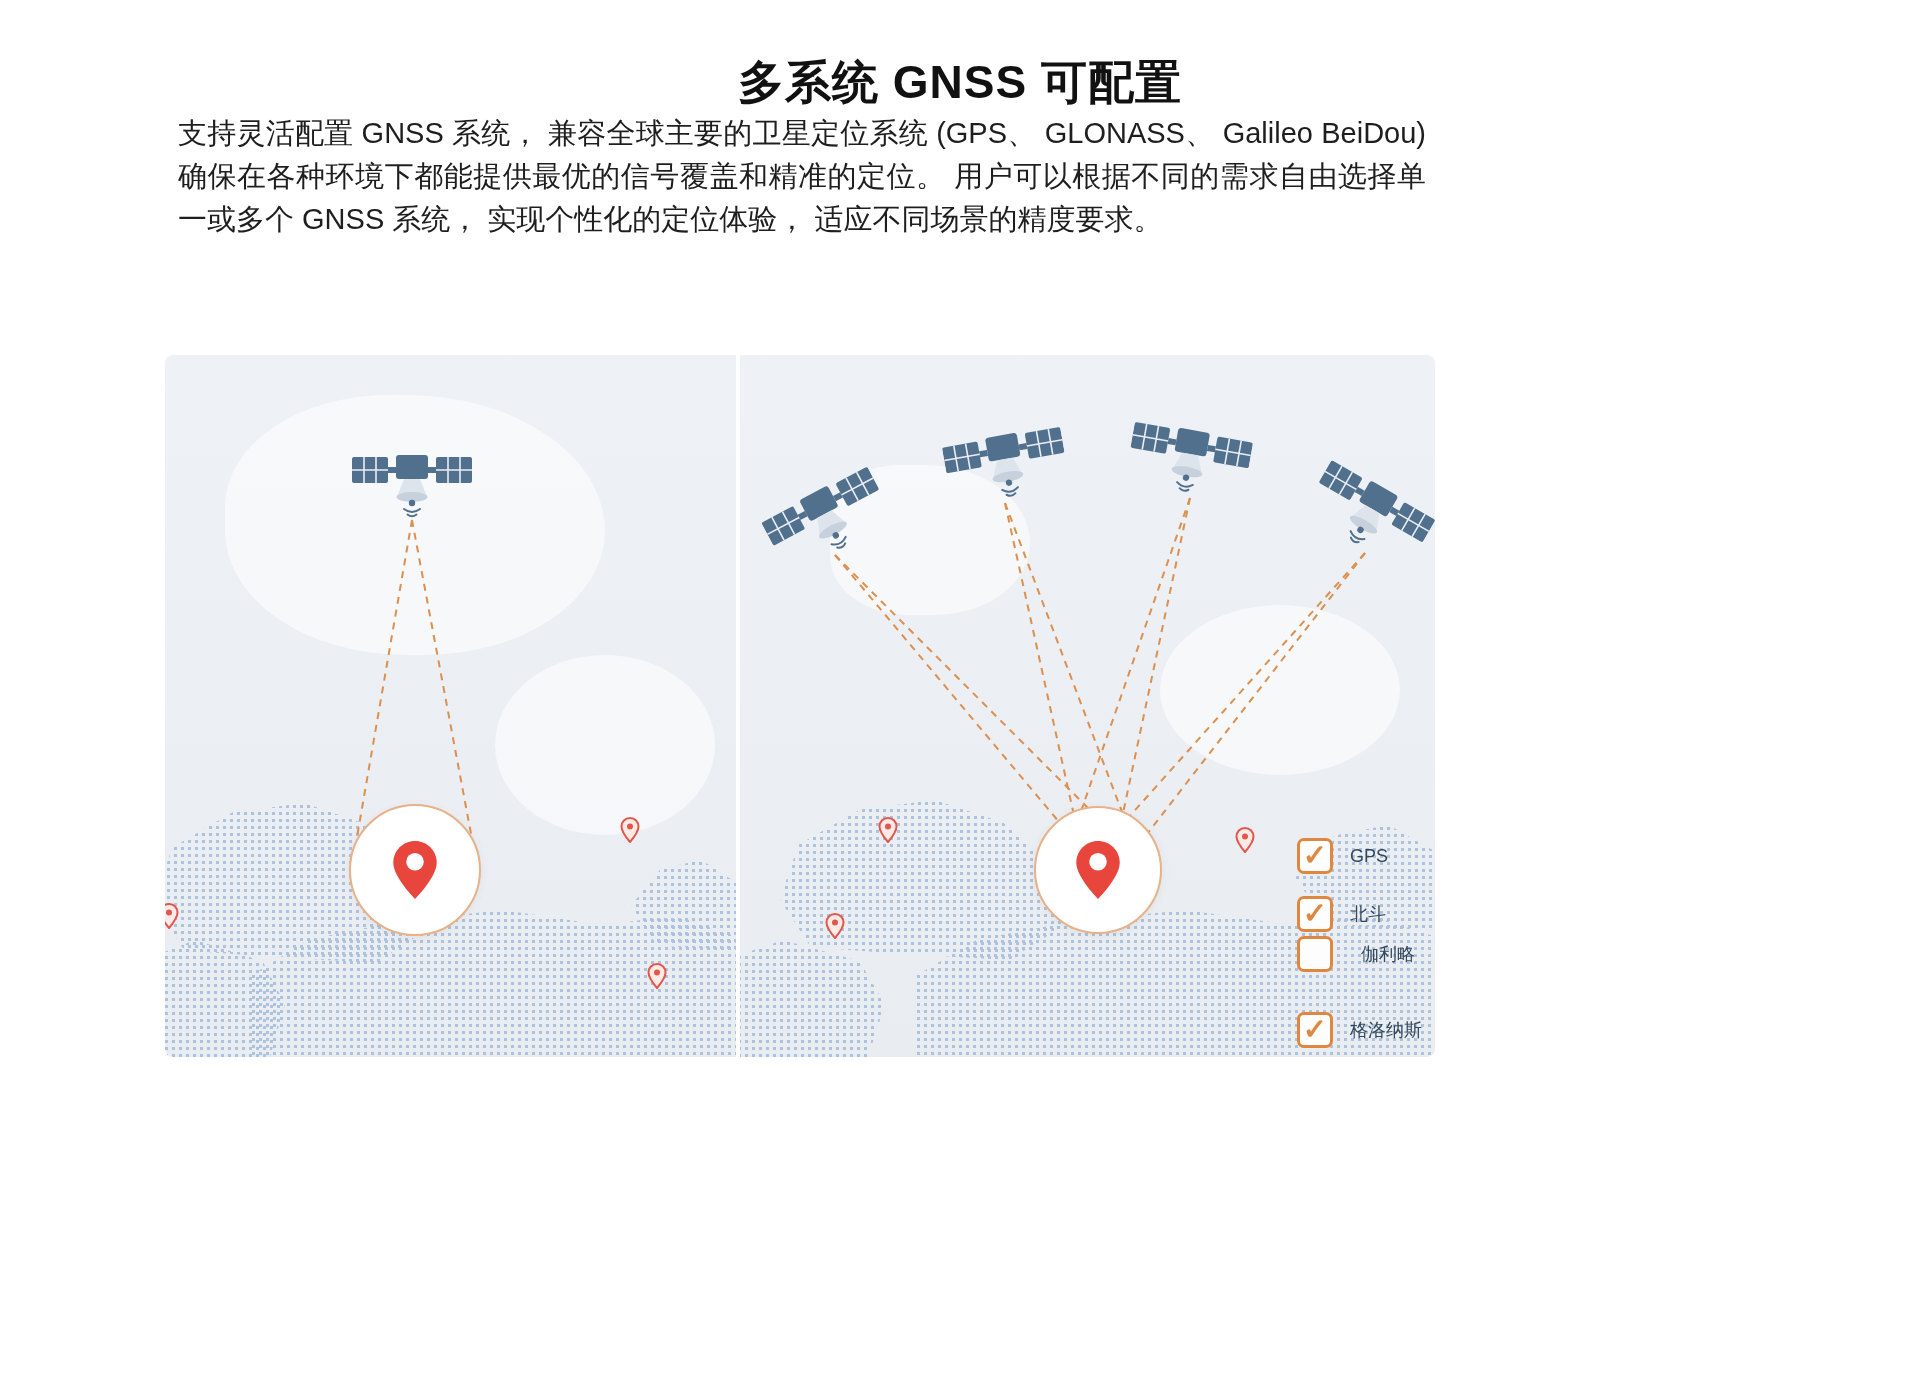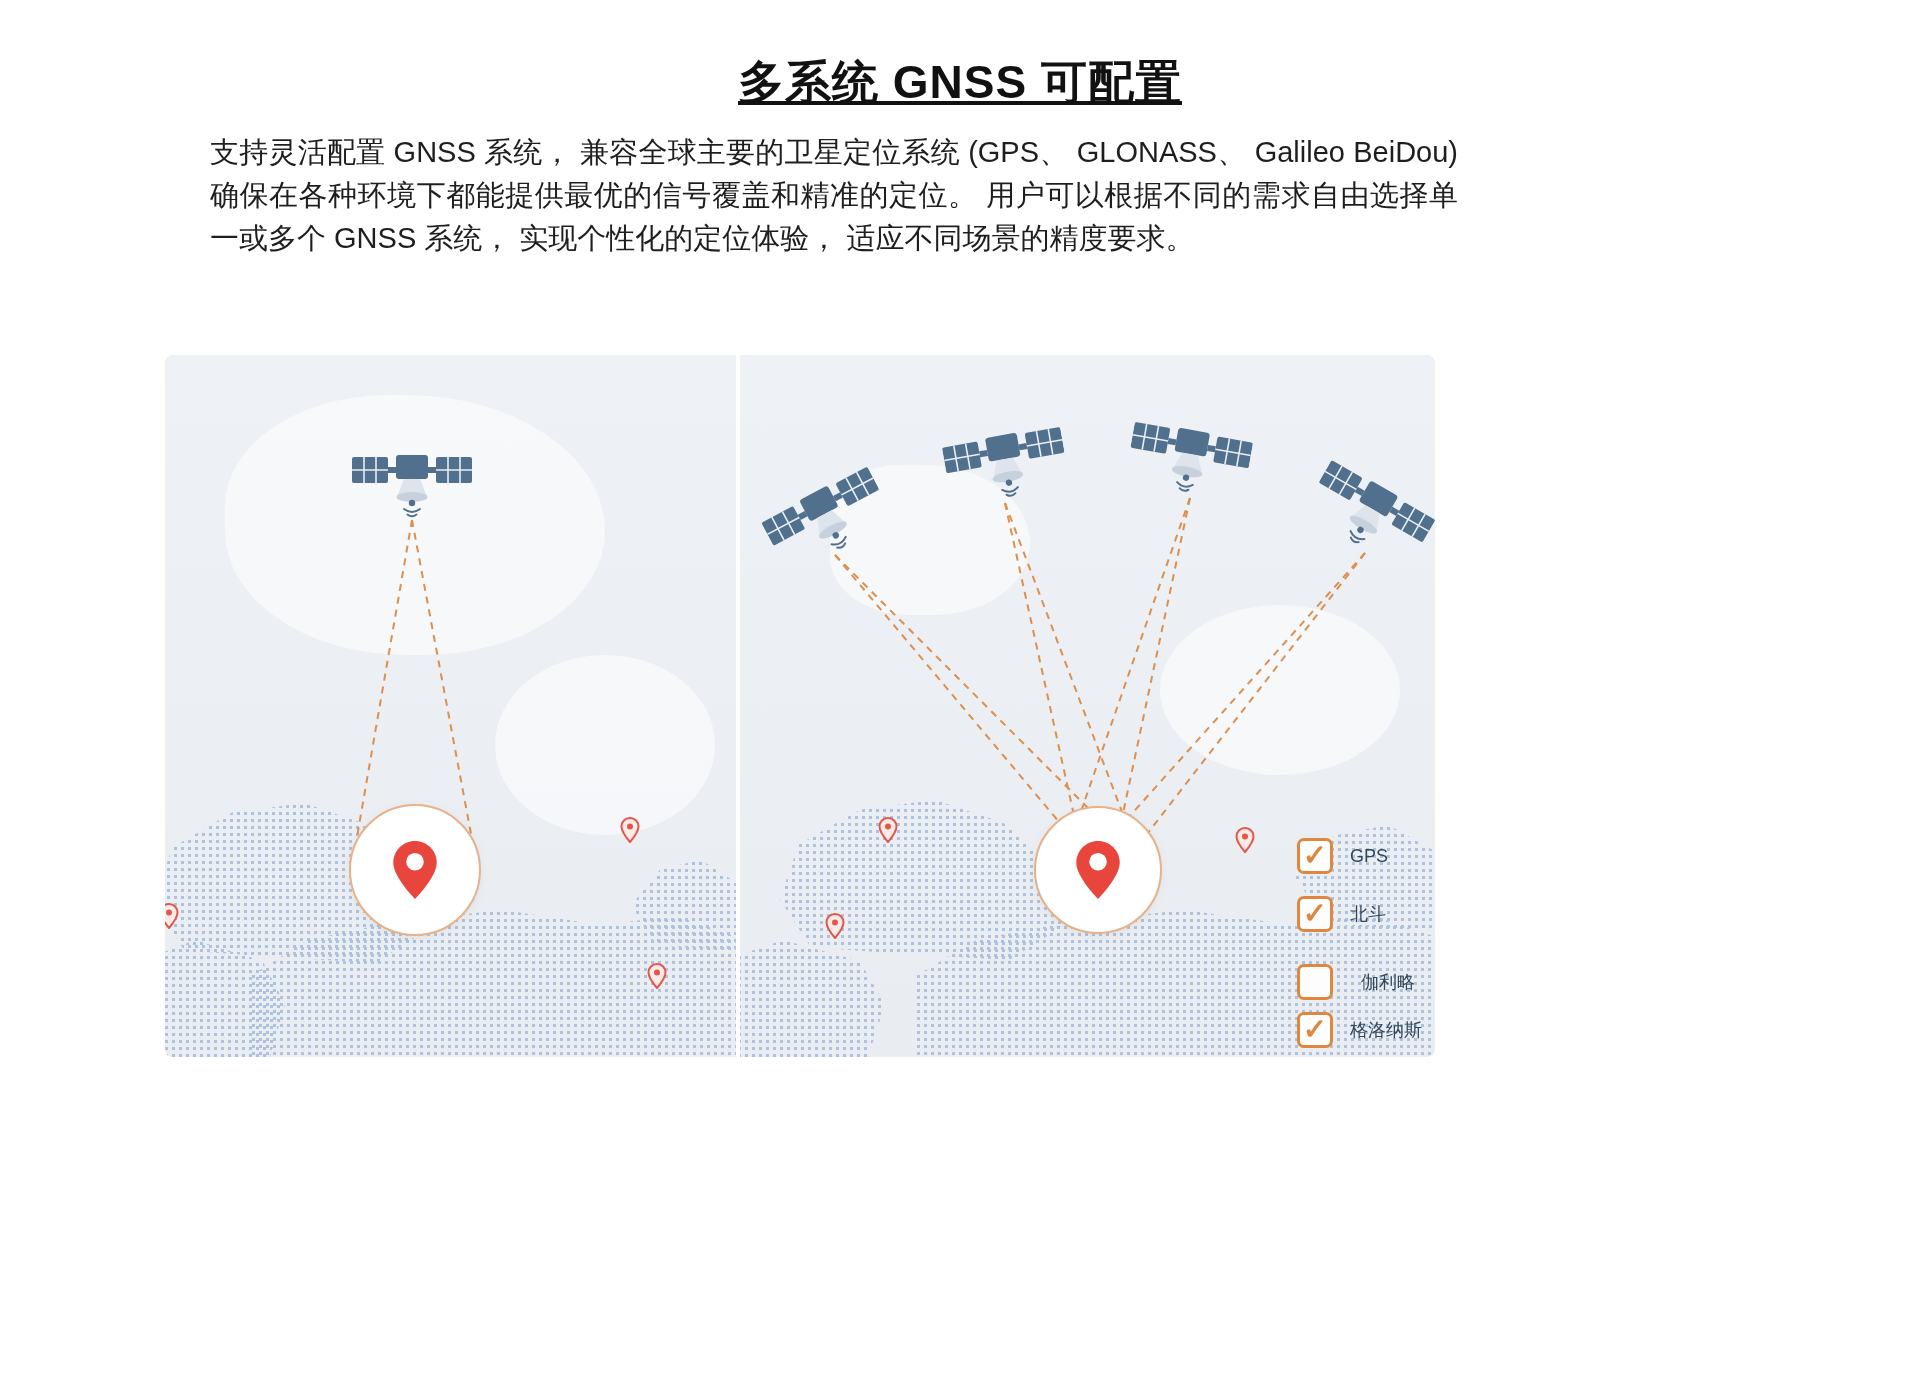--- a/index.html
+++ b/index.html
@@ -3,27 +3,25 @@
 <meta charset="utf-8">
 <style>
   * { margin:0; padding:0; box-sizing:border-box; }
   html,body { width:1920px; height:1392px; background:#ffffff; font-family:"Liberation Sans", sans-serif; overflow:hidden; }
   .stage { position:relative; width:1920px; height:1392px; background:#ffffff; }
 
   .page-title {
     position:absolute; top:52px; left:0; width:100%;
     text-align:center; font-size:46px; font-weight:700; color:#111111;
     letter-spacing:1px;
-    text-decoration:underline;
   }
   .page-desc {
-    position:absolute; top:131px; left:178px; width:1248px;
+    position:absolute; top:112px; left:178px; width:1248px;
     font-size:29px; line-height:1.48; color:#1e1e1e;
     text-align:justify;
-    margin-left:32px;
   }
 
   .figure {
     position:absolute; left:165px; top:355px; width:1270px; height:702px;
     display:flex; gap:4px;
   }
   .panel {
     position:relative; height:702px; overflow:hidden;
     background:linear-gradient(#eef1f5, #e9edf2);
   }
@@ -207,21 +205,21 @@
         <span class="legend-label">GPS</span>
       </div>
 
       <div class="legend-row" style="top:540px;">
         <div class="legend-box" data-checked="true">
           <span class="check-glyph">✓</span>
         </div>
         <span class="legend-label">北斗</span>
       </div>
 
-      <div class="legend-row" style="top:608px;gap:28px;">
+      <div class="legend-row" style="top:580px;gap:28px;">
         <div class="legend-box" data-checked="false">
           <span class="check-glyph">✓</span>
         </div>
         <span class="legend-label">伽利略</span>
       </div>
 
       <div class="legend-row" style="top:656px;">
         <div class="legend-box" data-checked="true">
           <span class="check-glyph">✓</span>
         </div>

